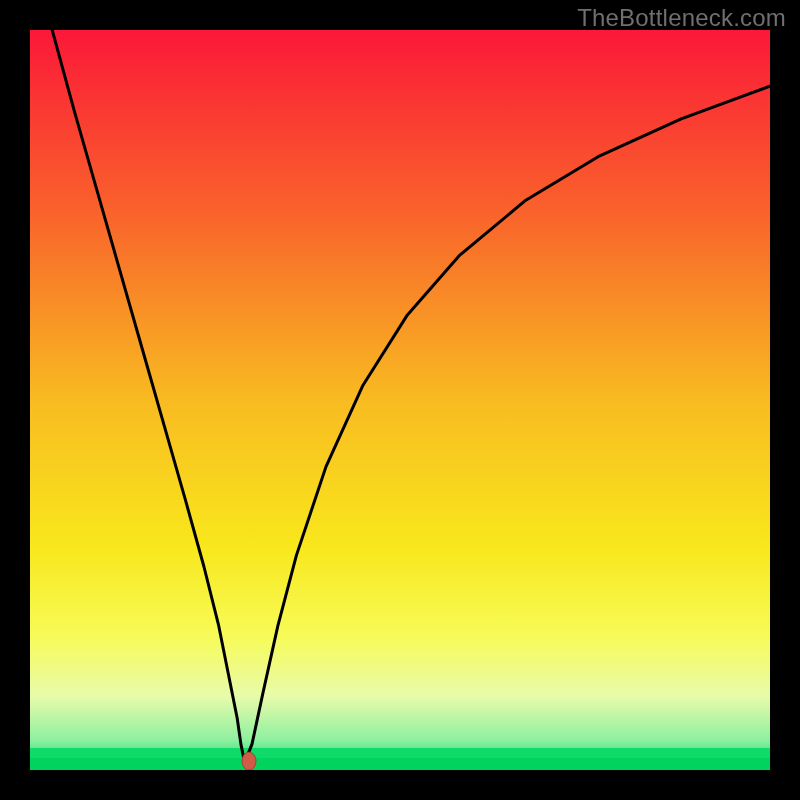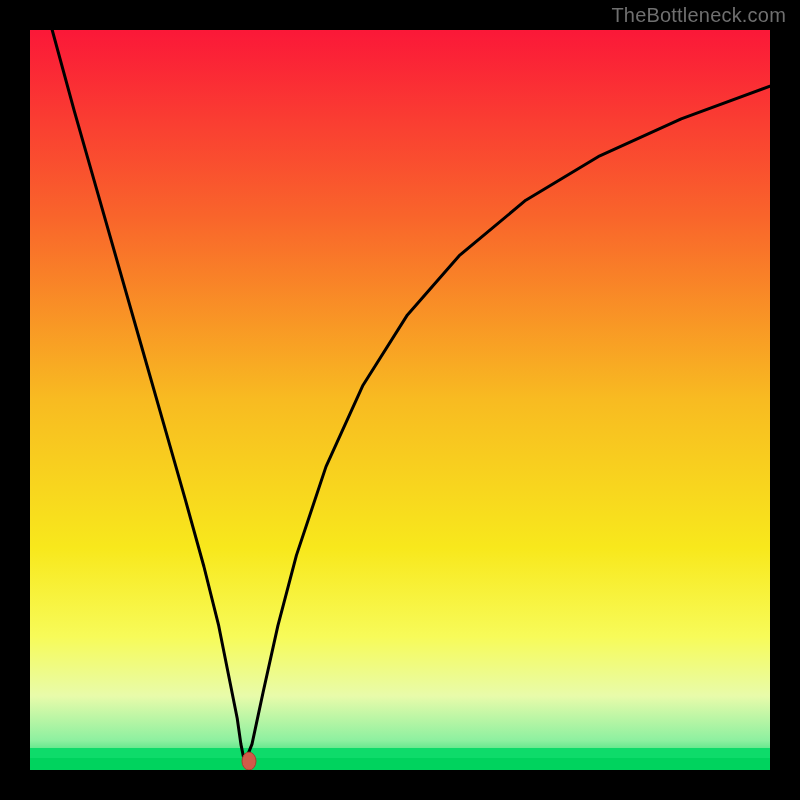--- a/index.html
+++ b/index.html
@@ -15,21 +15,21 @@
     position: relative;
     width: 800px;
     height: 800px;
     background: #000;
   }
   .watermark {
     position: absolute;
     top: 4px;
     right: 14px;
     color: #6f6f6f;
-    font-size: 20px;
+    font-size: 24px;
     letter-spacing: 0.2px;
     font-weight: 400;
     z-index: 4;
   }
   .plot {
     position: absolute;
     left: 30px;
     top: 30px;
     width: 740px;
     height: 740px;

